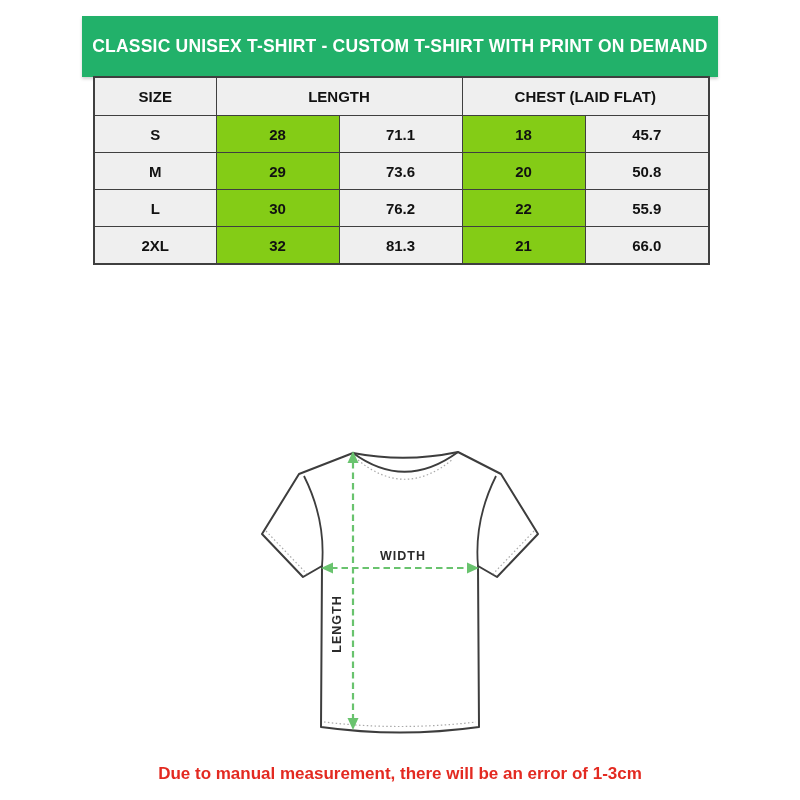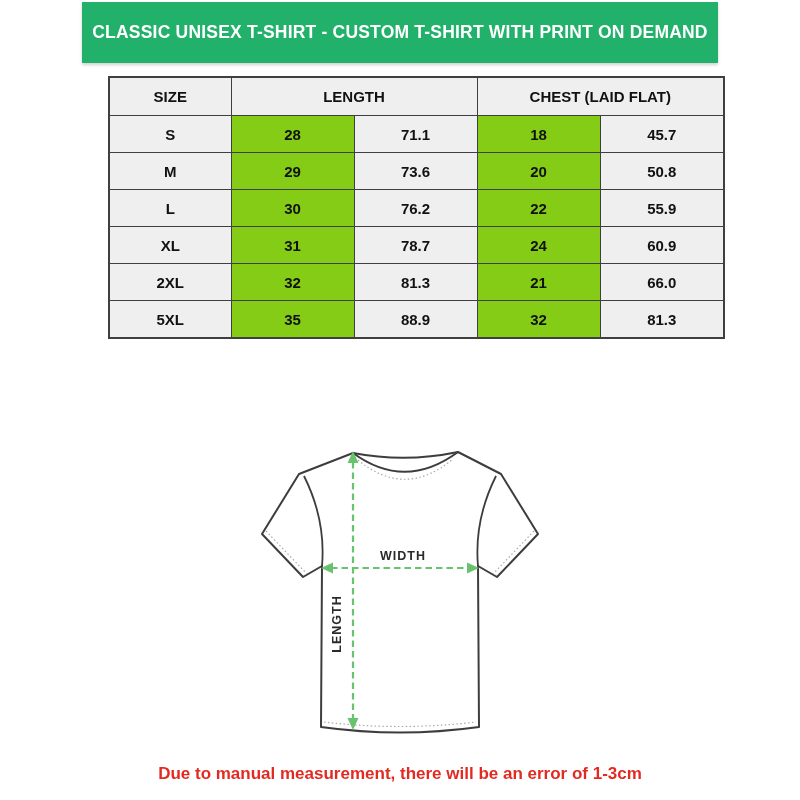--- a/index.html
+++ b/index.html
@@ -1,26 +1,26 @@
 <!DOCTYPE html>
 <html><head>
 <meta charset="utf-8">
 <style>
   html,body{margin:0;padding:0;background:#ffffff;}
   .page{position:relative;width:800px;height:800px;background:#ffffff;overflow:hidden;
         font-family:"Liberation Sans","DejaVu Sans",sans-serif;}
 
   
-  .banner{position:absolute;left:82px;top:2px;width:636px;height:61px;
+  .banner{position:absolute;left:82px;top:16px;width:636px;height:61px;
           background:#22b16a;display:flex;align-items:center;justify-content:center;
           box-shadow:0 2px 3px rgba(0,0,0,0.18);}
   .banner span{color:#ffffff;font-weight:bold;font-size:17.5px;letter-spacing:.2px;white-space:nowrap;}
 
   
-  .size-table{position:absolute;left:108px;top:76px;width:615px;border-collapse:collapse;
+  .size-table{position:absolute;left:93px;top:76px;width:615px;border-collapse:collapse;
               table-layout:fixed;}
   .size-table th,.size-table td{border:1.5px solid #3f3f3f;text-align:center;vertical-align:middle;
               font-weight:bold;color:#111;font-size:15px;padding:0;}
   .size-table th{height:37px;background:#efefef;}
   .size-table td{height:36px;}
   .size-table{border:2px solid #3f3f3f;}
   td.gray{background:#efefef;}
   td.white{background:#84cc16;}
 
   
@@ -70,39 +70,25 @@
         <td class="gray">50.8</td>
       </tr>
       <tr>
         <td class="gray">L</td>
         <td class="white">30</td>
         <td class="gray">76.2</td>
         <td class="white">22</td>
         <td class="gray">55.9</td>
       </tr>
       <tr>
-        <td class="gray">XL</td>
-        <td class="white">31</td>
-        <td class="gray">78.7</td>
-        <td class="white">24</td>
-        <td class="gray">60.9</td>
-      </tr>
-      <tr>
         <td class="gray">2XL</td>
         <td class="white">32</td>
         <td class="gray">81.3</td>
         <td class="white">21</td>
         <td class="gray">66.0</td>
-      </tr>
-      <tr>
-        <td class="gray">5XL</td>
-        <td class="white">35</td>
-        <td class="gray">88.9</td>
-        <td class="white">32</td>
-        <td class="gray">81.3</td>
       </tr>
     </tbody>
   </table>
 
   <div class="diagram">
     <svg width="310" height="310" viewBox="250 440 310 310" xmlns="http://www.w3.org/2000/svg">
 
       <path d="M 353 453 L 299 474 L 262 534 L 303 577 L 322 566 L 321 727
                Q 400 738 479 727 L 478 566 L 497 577 L 538 534 L 501 474 L 458 452
                Q 405.5 463 353 453 Z" fill="#ffffff" stroke="#3d3d3d" stroke-width="2" stroke-linejoin="round"></path>

